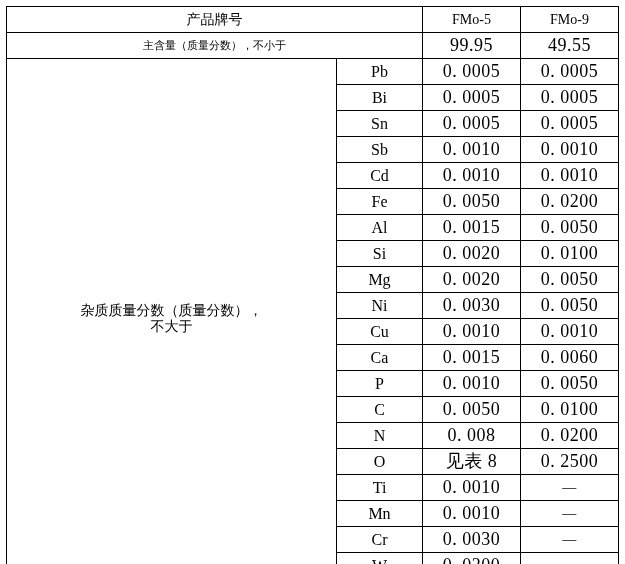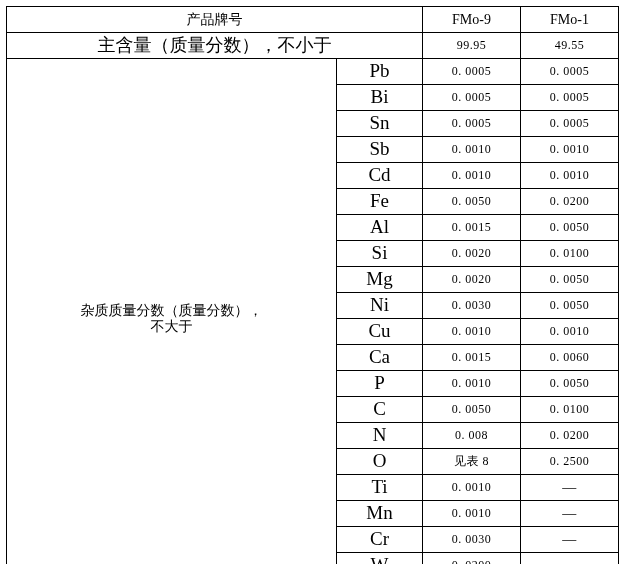--- a/index.html
+++ b/index.html
@@ -36,55 +36,55 @@
   }
   .col-name   { width: 330px; }
   .col-elem   { width: 86px; }
   .col-v1     { width: 98px; }
   .col-v2     { width: 98px; }
 
   .hdr {
     font-size: 14px;
   }
   .label-cell {
-    font-size: 18px;
+    font-size: 11px;
     margin-top: 28px;
   }
   .impurity-cell {
     font-size: 14px;
     line-height: 1.8;
   }
   .elem-cell {
-    font-size: 19px;
+    font-size: 16px;
     font-family: "Liberation Serif", "DejaVu Serif", serif;
   }
   .val-cell {
-    font-size: 12px;
+    font-size: 18px;
     letter-spacing: 0.5px;
   }
   .dash {
     font-size: 14px;
   }
 </style>
 </head>
 <body>
 
 <div id="page">
   <table class="spec">
     <colgroup>
       <col class="col-name">
       <col class="col-elem">
       <col class="col-v1">
       <col class="col-v2">
     </colgroup>
     <tbody>
       <tr>
         <td class="hdr" colspan="2">产品牌号</td>
+        <td class="hdr">FMo-5</td>
         <td class="hdr">FMo-9</td>
-        <td class="hdr">FMo-1</td>
       </tr>
       <tr>
         <td class="label-cell" colspan="2">主含量（质量分数），不小于</td>
         <td class="val-cell">99.95</td>
         <td class="val-cell">49.55</td>
       </tr>
 
       <tr>
         <td class="impurity-cell" rowspan="20">
           <div>杂质质量分数（质量分数），</div>

